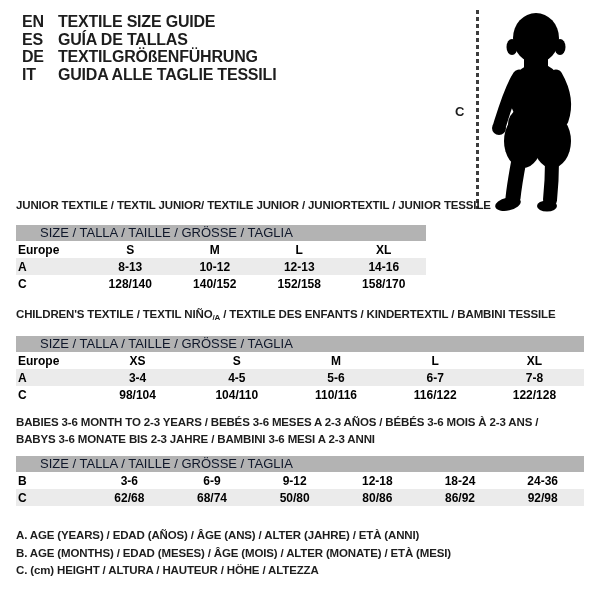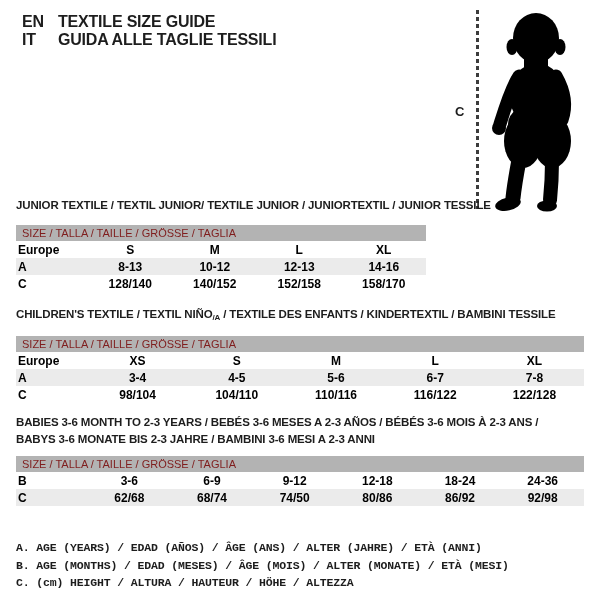--- a/index.html
+++ b/index.html
@@ -26,42 +26,50 @@
   
   .content { position:absolute; left:16px; top:198px; width:568px; }
   .section-title { font-weight:bold; font-size:11.5px; line-height:14px; letter-spacing:-0.15px; white-space:nowrap; }
   .section-title .sub { font-size:8px; vertical-align:-2px; }
   .title-line { white-space:nowrap; }
   .two-line { line-height:17px; }
 
   .tbl { font-size:12px; }
   .tbl.junior { width:410px; margin-top:13px; }
   .tbl.wide { width:568px; }
-  .band { height:16px; background:#b3b3b3; color:#7f1d1d; line-height:16px; padding-left:6px; font-size:11px; }
+  .band { height:16px; background:#b3b3b3; color:#0f172a; line-height:16px; padding-left:24px; font-size:13px; }
   .trow { display:flex; height:17px; align-items:center; color:#000000;font-weight:bold; }
   .trow.striped { background:#ebebeb; }
   .lbl { width:70px; padding-left:2px; }
   .cell { flex:1; text-align:center; }
 
   .mt-title2 { margin-top:15px; }
   .mt-tbl2 { margin-top:11px; }
   .mt-title3 { margin-top:11px; }
   .mt-tbl3 { margin-top:8px; }
 
-  .footnotes { margin-top:33px; font-weight:bold; font-size:11.5px; line-height:17.5px; letter-spacing:-0.15px;font-family:Liberation Mono, monospace; }
+  .footnotes { margin-top:21px; font-weight:bold; font-size:11.5px; line-height:17.5px; letter-spacing:-0.15px; }
 </style>
 </head>
 <body>
 
 <div class="page">
 
   <div class="lang-list">
     <div class="lang-row">
       <span class="lang-code">EN</span>
       <span>TEXTILE SIZE GUIDE</span>
+    </div>
+    <div class="lang-row">
+      <span class="lang-code">ES</span>
+      <span>GUÍA DE TALLAS</span>
+    </div>
+    <div class="lang-row">
+      <span class="lang-code">DE</span>
+      <span>TEXTILGRÖßENFÜHRUNG</span>
     </div>
     <div class="lang-row">
       <span class="lang-code">IT</span>
       <span>GUIDA ALLE TAGLIE TESSILI</span>
     </div>
   </div>
 
   <div class="figure">
     <span class="figure-label">C</span>
     <div class="dash-line"></div>
@@ -157,21 +165,21 @@
         <div class="cell">6-9</div>
         <div class="cell">9-12</div>
         <div class="cell">12-18</div>
         <div class="cell">18-24</div>
         <div class="cell">24-36</div>
       </div>
       <div class="trow striped">
         <div class="lbl">C</div>
         <div class="cell">62/68</div>
         <div class="cell">68/74</div>
-        <div class="cell">74/50</div>
+        <div class="cell">50/80</div>
         <div class="cell">80/86</div>
         <div class="cell">86/92</div>
         <div class="cell">92/98</div>
       </div>
     </div>
 
     <div class="footnotes">
       <div>A. AGE (YEARS) / EDAD (AÑOS) / ÂGE (ANS) / ALTER (JAHRE) / ETÀ (ANNI)</div>
       <div>B. AGE (MONTHS) / EDAD (MESES) / ÂGE (MOIS) / ALTER (MONATE) / ETÀ (MESI)</div>
       <div>C. (cm) HEIGHT / ALTURA / HAUTEUR / HÖHE / ALTEZZA</div>

